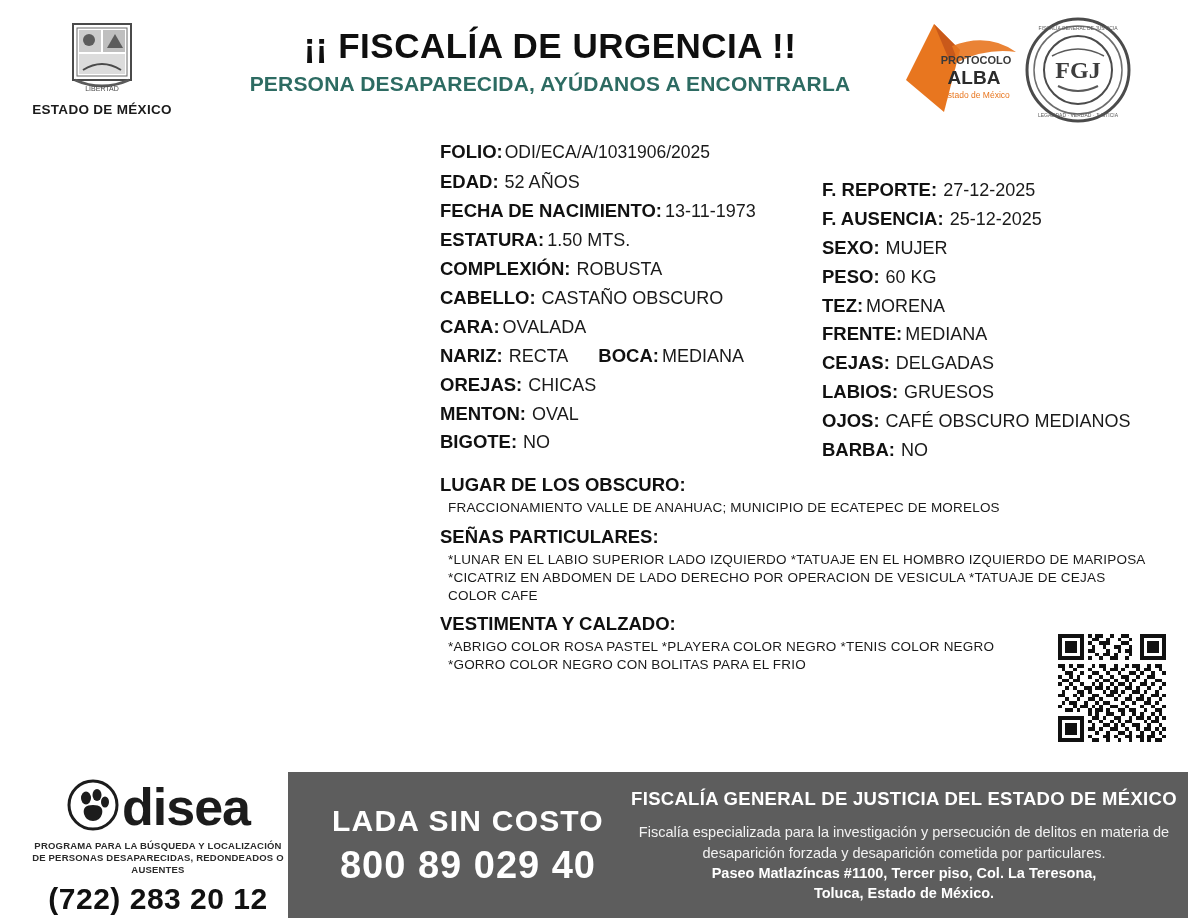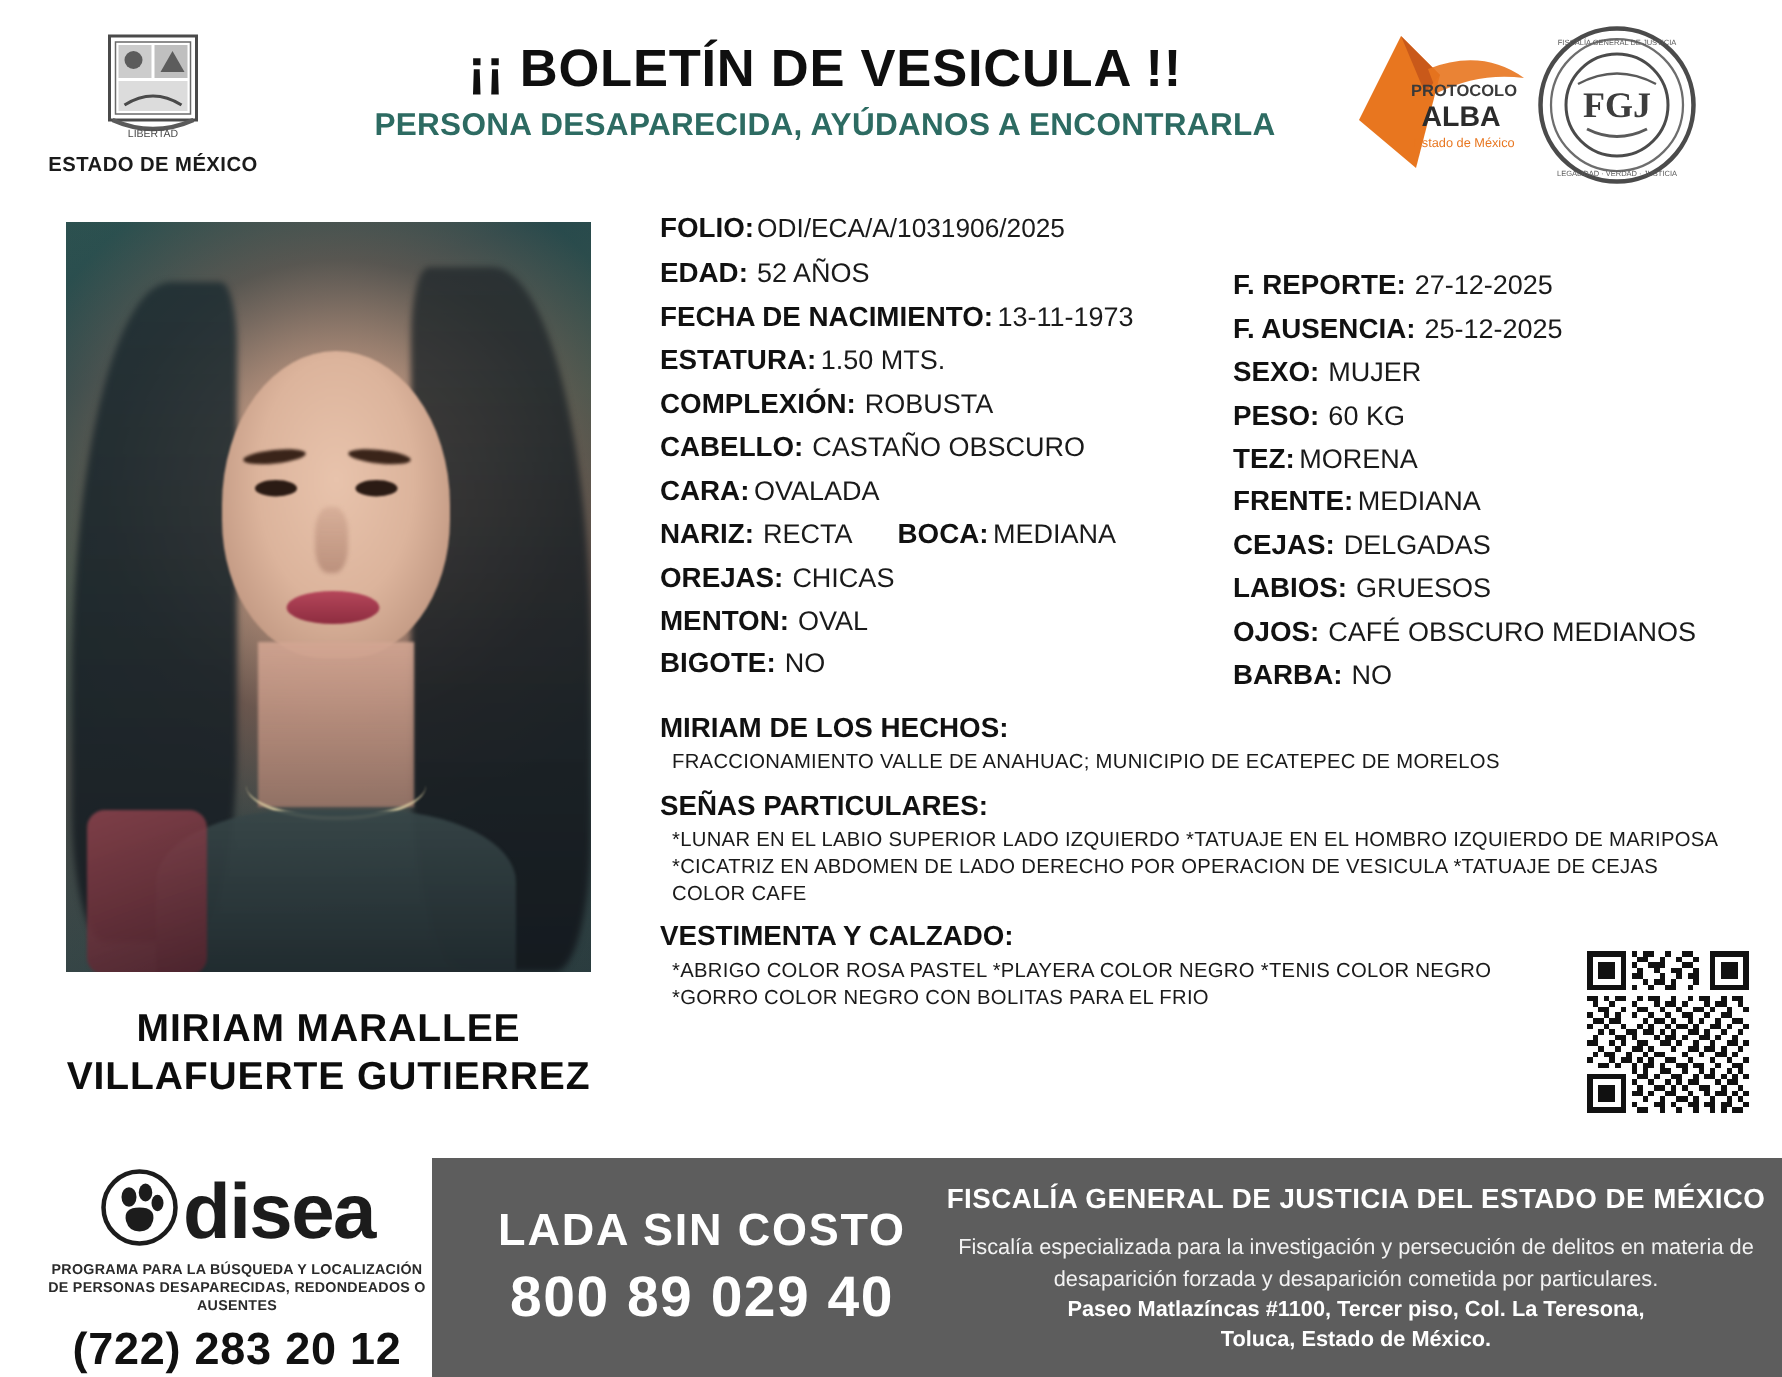--- a/index.html
+++ b/index.html
@@ -342,21 +342,21 @@
           <path d="M44 30 L52 16 L60 30 Z" fill="#5c5c5c"></path>
           <path d="M20 52 q19 -12 38 0" fill="none" stroke="#4a4a4a" stroke-width="2"></path>
           <path d="M12 62 q27 12 54 0" fill="none" stroke="#5a5a5a" stroke-width="3"></path>
           <text x="39" y="73" font-size="7" fill="#4a4a4a" text-anchor="middle" font-family="Liberation Sans, sans-serif">LIBERTAD</text>
         </svg>
       </div>
       <div class="edomex-caption">ESTADO DE MÉXICO</div>
     </div>
 
     <div class="header-titles">
-      <div class="title-main">¡¡ BOLETÍN DE VESICULA !!</div>
+      <div class="title-main">¡¡ FISCALÍA DE URGENCIA !!</div>
       <div class="title-sub">PERSONA DESAPARECIDA, AYÚDANOS A ENCONTRARLA</div>
     </div>
 
     <div class="alba-logo">
       <svg width="120" height="104" viewBox="0 0 120 104">
         <path d="M6 64 L34 8 L60 34 L44 96 Z" fill="#e8761f"></path>
         <path d="M34 8 L60 34 L50 46 Z" fill="#c9591a"></path>
         <path d="M52 30 q36 -14 64 6 q-30 -4 -58 10 Z" fill="#e8761f" opacity="0.9"></path>
         <text x="76" y="48" font-size="11" font-weight="bold" fill="#3a3a3a" text-anchor="middle" font-family="Liberation Sans, sans-serif">PROTOCOLO</text>
         <text x="74" y="68" font-size="19" font-weight="bold" fill="#2b2b2b" text-anchor="middle" font-family="Liberation Sans, sans-serif">ALBA</text>
@@ -371,41 +371,20 @@
         <circle cx="56" cy="54" r="34" fill="none" stroke="#4b4b4b" stroke-width="2"></circle>
         <text x="56" y="62" font-size="24" font-weight="bold" fill="#3d3d3d" text-anchor="middle" font-family="Liberation Serif, serif">FGJ</text>
         <path d="M36 70 q20 10 40 0" fill="none" stroke="#5a5a5a" stroke-width="2"></path>
         <path d="M30 40 q26 -14 52 0" fill="none" stroke="#5a5a5a" stroke-width="1.5"></path>
         <text x="56" y="14" font-size="5" fill="#5a5a5a" text-anchor="middle" font-family="Liberation Sans, sans-serif">FISCALÍA GENERAL DE JUSTICIA</text>
         <text x="56" y="101" font-size="5" fill="#5a5a5a" text-anchor="middle" font-family="Liberation Sans, sans-serif">LEGALIDAD · VERDAD · JUSTICIA</text>
       </svg>
     </div>
   </div>
 
-  <div class="photo-block">
-    <div class="photo">
-      <div class="hair-left"></div>
-      <div class="hair-right"></div>
-      <div class="face"></div>
-      <div class="brow-l"></div>
-      <div class="brow-r"></div>
-      <div class="eye-l"></div>
-      <div class="eye-r"></div>
-      <div class="nose"></div>
-      <div class="lips"></div>
-      <div class="neck"></div>
-      <div class="necklace"></div>
-      <div class="shirt"></div>
-      <div class="bag"></div>
-    </div>
-    <div class="photo-name">
-      <div>MIRIAM MARALLEE</div>
-      <div>VILLAFUERTE GUTIERREZ</div>
-    </div>
-  </div>
 
   <div class="data-area">
 
     <div class="col-left">
       <div class="row folio-row">
         <span class="fl">FOLIO:</span>
         <span class="fv">ODI/ECA/A/1031906/2025</span>
       </div>
 
       <div class="row">
@@ -489,21 +468,21 @@
         <span class="fl">OJOS:</span>
         <span class="fv">CAFÉ OBSCURO MEDIANOS</span>
       </div>
       <div class="row">
         <span class="fl">BARBA:</span>
         <span class="fv">NO</span>
       </div>
     </div>
 
     <div class="section lugar">
-      <div class="section-title">MIRIAM DE LOS HECHOS:</div>
+      <div class="section-title">LUGAR DE LOS OBSCURO:</div>
       <div class="section-body">FRACCIONAMIENTO VALLE DE ANAHUAC; MUNICIPIO DE ECATEPEC DE MORELOS</div>
     </div>
 
     <div class="section senas">
       <div class="section-title">SEÑAS PARTICULARES:</div>
       <div class="section-body">*LUNAR  EN EL LABIO SUPERIOR  LADO IZQUIERDO    *TATUAJE EN EL HOMBRO IZQUIERDO DE MARIPOSA *CICATRIZ EN ABDOMEN DE LADO DERECHO POR OPERACION DE VESICULA  *TATUAJE DE CEJAS COLOR CAFE</div>
     </div>
 
     <div class="section vestimenta">
       <div class="section-title">VESTIMENTA Y CALZADO:</div>

